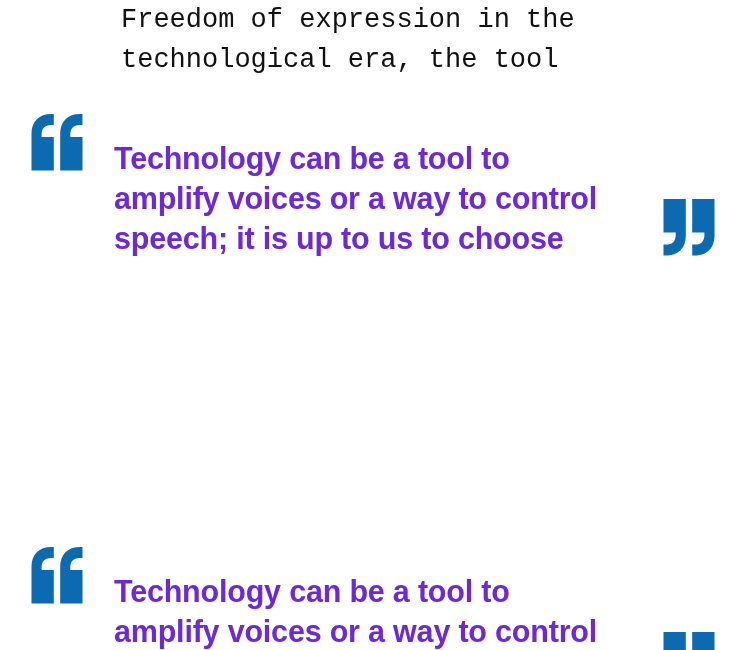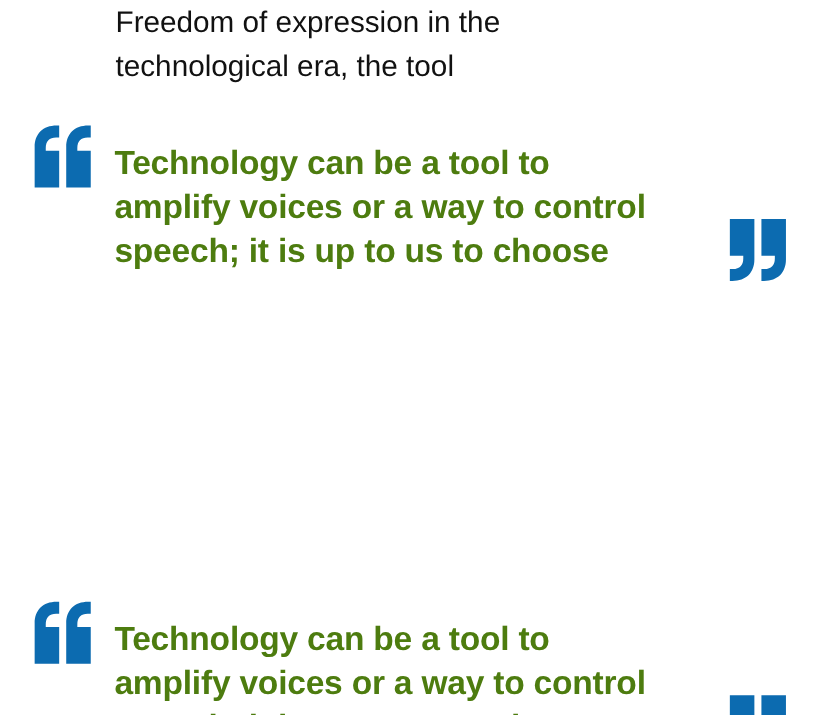--- a/index.html
+++ b/index.html
@@ -29,25 +29,25 @@
   }
   .qmark svg { display: block; }
 
   
   .quote-block {
     position: absolute;
     box-sizing: border-box;
   }
 
   .quote-text {
-    margin: 0;
+    margin: 10px;
     padding: 0;
     font-family: "Liberation Sans", sans-serif;
     font-weight: bold;
-    color: #4d7c0f;
+    color: #6d28d9;
     letter-spacing: -0.2px;
   }
 
   .quote-line {
     display: block;
     white-space: nowrap;
   }
 
   
   #pullquote-top {
@@ -68,25 +68,25 @@
   
   #caption-block {
     left: 0px;
     top: 380px;
     width: 750px;
     height: 55px;
     overflow: hidden;
   }
   .caption-text {
     position: absolute;
-    left: 105px;
+    left: 121px;
     top: 0px;
     margin: 0;
     padding: 0;
-    font-family: Liberation Sans, sans-serif;
+    font-family: Liberation Mono, monospace;
     font-weight: normal;
     color: #111111;
     font-size: 27px;
     line-height: 40px;
     width: 600px;
   }
   .caption-line { display: block; white-space: nowrap; }
 
   
   #pullquote-bottom {

